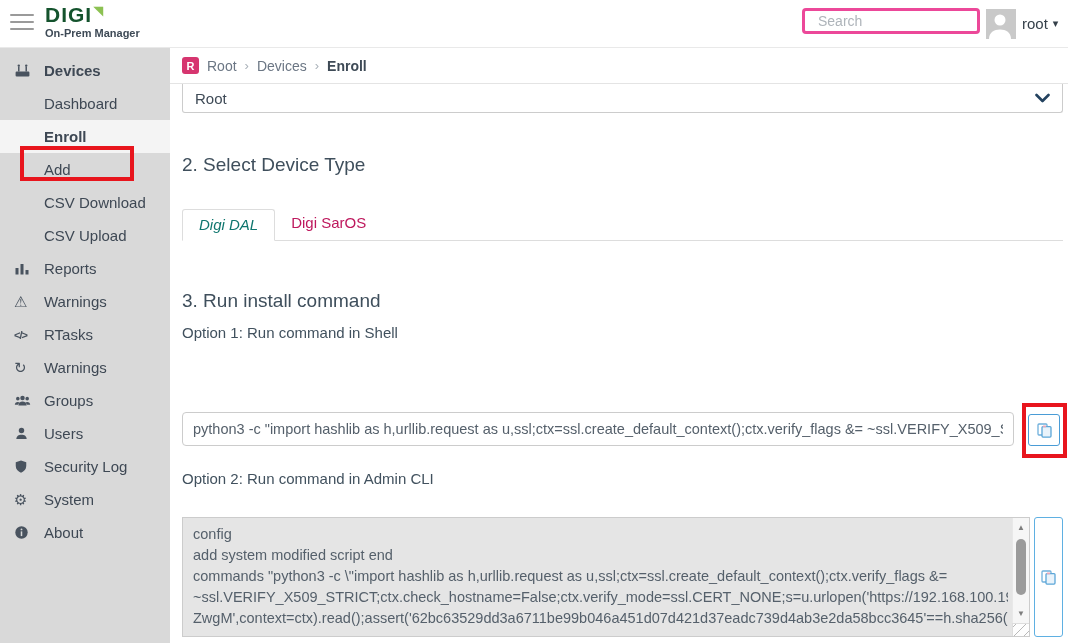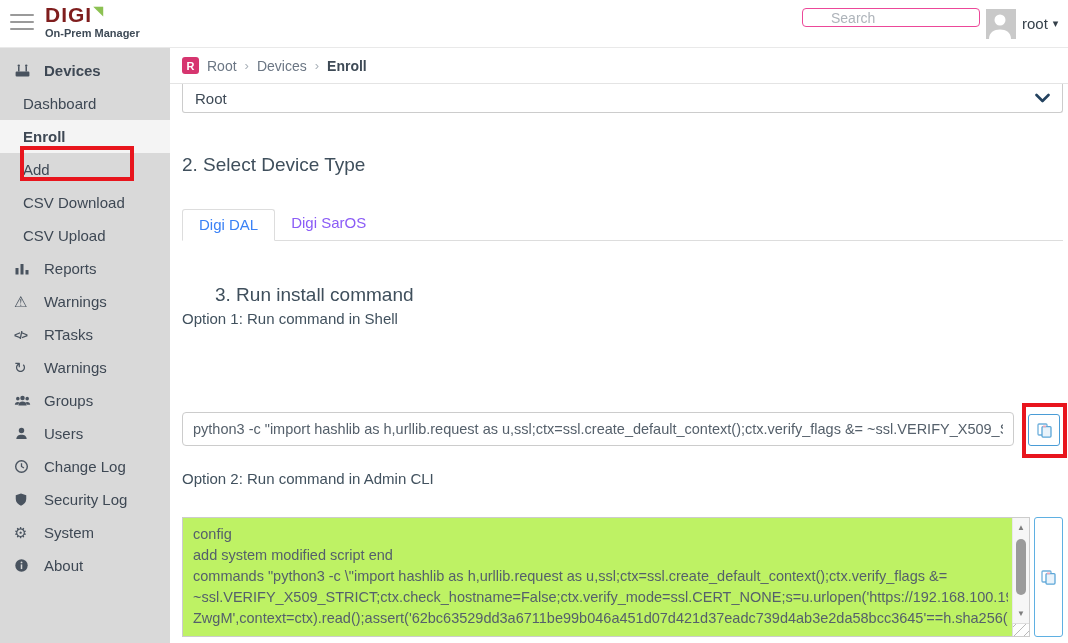--- a/index.html
+++ b/index.html
@@ -6,39 +6,39 @@
   html,body { width:1068px; height:643px; overflow:hidden; background:#fff;
               font-family:"Liberation Sans","DejaVu Sans",sans-serif; }
   #page { position:relative; width:1068px; height:643px; background:#fff; }
 
   
   #header { position:absolute; left:0; top:0; width:1068px; height:48px; background:#fff;
             border-bottom:1px solid #e9e9e9; z-index:3; }
   #hamburger { position:absolute; left:10px; top:14px; width:24px; height:18px; cursor:pointer; }
   #hamburger span { display:block; height:2px; background:#9a9a9a; margin-bottom:5px; border-radius:1px; }
   #logo { position:absolute; left:45px; top:4px; }
-  #logo .word { font-size:21px; font-weight:800; color:#7f1d1d; letter-spacing:1px; line-height:21px; }
+  #logo .word { font-size:21px; font-weight:800; color:#14532d; letter-spacing:1px; line-height:21px; }
   #logo .tri { display:inline-block; color:#8cc152; font-size:13px; line-height:13px; vertical-align:top; margin-left:1px; }
   #logo .sub { font-size:11px; font-weight:700; color:#3e4a56; margin-top:1px; }
-  #search { position:absolute; left:802px; top:8px; width:178px; height:19px; border:1px solid #ec4899;
-            border-radius:4px; padding:0 28px; font-size:14px; color:#444; outline:none;
+  #search { position:absolute; left:802px; top:8px; width:178px; height:26px; border:3px solid #ec4899;
+            border-radius:4px; padding:0 13px; font-size:14px; color:#444; outline:none;
             font-family:"Liberation Sans","DejaVu Sans",sans-serif; }
   #search::placeholder { color:#aeb4ba; }
   #usermenu { position:absolute; left:986px; top:8px; height:31px; display:flex; align-items:center; cursor:pointer; }
   #avatar { width:30px; height:30px; background:#c9c9c9; display:block; }
   #username { font-size:15px; color:#35404a; margin-left:6px; }
   #usercaret { font-size:11px; color:#35404a; margin-left:5px; }
 
   
   #sidebar { position:absolute; left:0; top:48px; width:170px; height:595px; background:#d9d9d9; padding-top:6px; }
   .side-item { height:33px; display:flex; align-items:center; padding-left:14px; cursor:pointer;
                font-size:15px; color:#3e4854; }
   .side-item .ic { width:30px; height:17px; display:flex; align-items:center; justify-content:flex-start;
                    color:#49535f; font-size:15px; }
-  .side-item.sub { padding-left:23px; }
+  .side-item.sub { padding-left:44px; }
   .side-item.bold { font-weight:700; }
   .side-item.active { background:#f4f4f4; }
   .ic svg { display:block; }
   .ic.code { font-size:11px; font-weight:700; letter-spacing:-1px; }
   .ic.glyph { font-size:15px; line-height:15px; }
 
   
   #main { position:absolute; left:170px; top:48px; width:898px; height:595px; background:#fff; overflow:hidden; }
   #crumbbar { position:absolute; left:0; top:0; right:0; height:36px; border-bottom:1px solid #e4e4e4;
               display:flex; align-items:center; padding-left:12px; background:#fff; }
@@ -48,43 +48,43 @@
   .crumb-sep { font-size:13px; color:#aab2ba; margin-left:8px; }
   .crumb.current { color:#3e4a56; font-weight:700; cursor:default; }
 
   #group-select { position:absolute; left:12px; top:36px; width:881px; height:29px;
                   border:1px solid #ccc; border-top:none; border-radius:0 0 3px 3px;
                   display:flex; align-items:center; padding:0 12px; cursor:pointer; }
   #group-select .val { font-size:15px; color:#3e4a56; flex:1; }
 
   .h-section { position:absolute; left:12px; font-size:19px; font-weight:400; color:#3f4f5c; }
   #h-sec2 { top:106px; }
-  #h-sec3 { top:236px;margin-left:33px; }
+  #h-sec3 { top:242px; }
   .p-text { position:absolute; left:12px; font-size:15px; color:#41515e; }
-  #opt1 { top:262px;text-align:right; }
+  #opt1 { top:276px;text-align:right; }
   #note { top:330px; }
   #opt2 { top:422px; }
 
   #tabs { position:absolute; left:12px; right:5px; top:161px; height:32px; border-bottom:1px solid #ddd;
           display:flex; align-items:flex-end; }
-  .tab { height:32px; line-height:30px; padding:0 16px; font-size:15px; color:#8b5cf6; cursor:pointer; }
+  .tab { height:32px; line-height:30px; padding:0 16px; font-size:15px; color:#be185d; cursor:pointer; }
   .tab.active { border:1px solid #ddd; border-bottom:1px solid #fff; margin-bottom:-1px;
-                border-radius:3px 3px 0 0; background:#fff; color:#3b82f6; }
+                border-radius:3px 3px 0 0; background:#fff; color:#0f766e;font-style:italic; }
 
   #shell-input { position:absolute; left:12px; top:364px; width:832px; height:34px; border:1px solid #ccc;
                  border-radius:4px; padding:0 10px; font-size:14.5px; color:#55606b; white-space:nowrap;
                  overflow:hidden; font-family:"Liberation Sans","DejaVu Sans",sans-serif; outline:none; }
 
   .copy-btn { position:absolute; background:#fff; border:1px solid #4a9cd6; border-radius:3px;
               display:flex; align-items:center; justify-content:center; cursor:pointer; }
   #copy-shell { left:858px; top:366px; width:32px; height:32px; }
   #copy-cli   { left:864px; top:469px; width:29px; height:120px; border-color:#5fb0e2; }
 
   #cli-box { position:absolute; left:12px; top:469px; width:848px; height:120px; border:1px solid #ccc;
-             background:#bef264; }
+             background:#e5e5e5; }
   #cli-lines { position:absolute; left:0; top:0; right:17px; bottom:0; padding:6px 4px 4px 10px;
                font-size:14.5px; line-height:21px; color:#55606b; overflow:hidden; }
   .cli-line { white-space:pre; overflow:hidden; }
   #cli-scrollbar { position:absolute; right:0; top:0; width:17px; bottom:13px; background:#f6f6f6;
                    border-left:1px solid #e8e8e8; }
   .sb-arrow { position:absolute; left:0; width:16px; height:15px; color:#7d7d7d; font-size:8px;
               display:flex; align-items:center; justify-content:center; cursor:pointer; }
   #sb-up { top:2px; } #sb-down { bottom:2px; }
   #sb-thumb { position:absolute; left:3px; top:21px; width:10px; height:56px; background:#9b9b9b;
               border-radius:6px; cursor:grab; }
@@ -190,29 +190,20 @@
       <span>Groups</span>
     </div>
     <div class="side-item">
       <span class="ic">
         <svg width="15" height="15" viewBox="0 0 16 16" fill="#49535f">
             <circle cx="8" cy="4.8" r="2.9"></circle>
             <path d="M2.5 13.8c0-3.1 2.4-4.6 5.5-4.6s5.5 1.5 5.5 4.6z"></path>
           </svg>
       </span>
       <span>Users</span>
-    </div>
-    <div class="side-item">
-      <span class="ic">
-        <svg width="15" height="15" viewBox="0 0 16 16">
-            <circle cx="8" cy="8" r="6.2" fill="none" stroke="#49535f" stroke-width="1.5"></circle>
-            <path d="M8 4.6V8l2.6 1.6" fill="none" stroke="#49535f" stroke-width="1.4"></path>
-          </svg>
-      </span>
-      <span>Change Log</span>
     </div>
     <div class="side-item">
       <span class="ic">
         <svg width="14" height="15" viewBox="0 0 16 16" fill="#49535f">
             <path d="M8 1l6 2.2v4.3c0 3.7-2.4 6.3-6 7.5-3.6-1.2-6-3.8-6-7.5V3.2z"></path>
           </svg>
       </span>
       <span>Security Log</span>
     </div>
     <div class="side-item">

